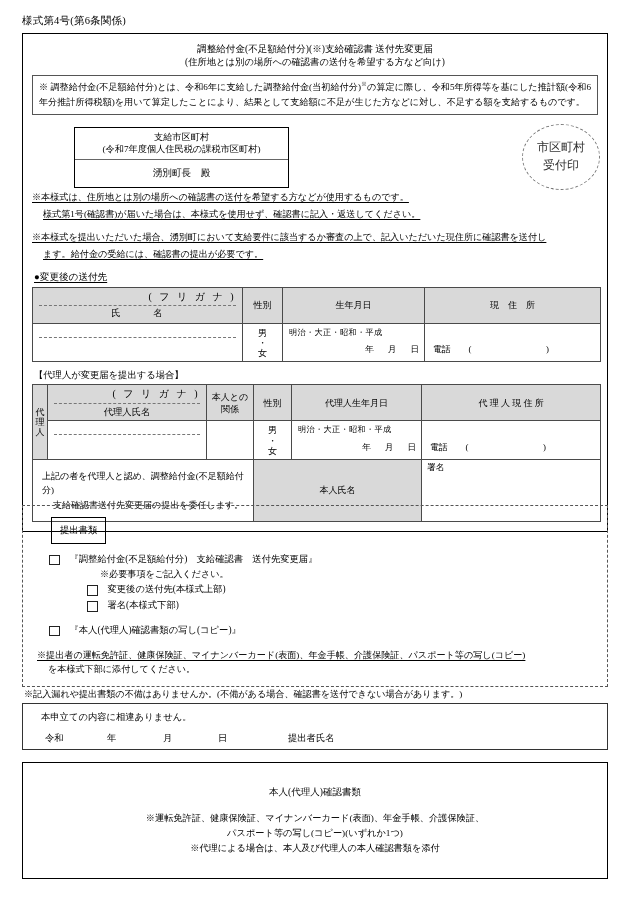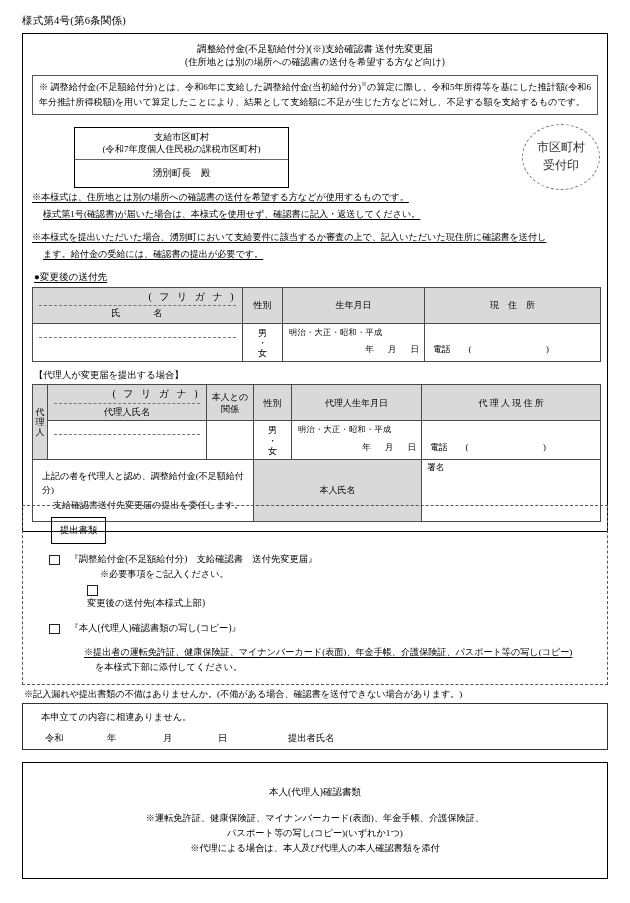--- a/index.html
+++ b/index.html
@@ -279,32 +279,30 @@
     display: inline-block;
     width: 8.5px;
     height: 8.5px;
     border: 1px solid #222;
     margin-right: 10px;
     margin-top: 3px;
     flex: none;
   }
   .chk-sub {
     margin-left: 50px;
-    flex-direction: column;
   }
   .sub-note {
     font-size: 9.1px;
     margin-left: 63px;
     line-height: 1.65;
   }
   .gap8 { height: 9px; }
   .docs-note {
     font-size: 9.1px;
     line-height: 1.62;
-    margin-left: 47px;
   }
   .docs-note .u { text-decoration: underline; text-underline-offset: 1.5px; }
   .docs-note .i { display: block; padding-left: 11px; }
 
   
   .warn {
     position: absolute;
     left: 24px;
     top: 688px;
     font-size: 9.1px;
@@ -510,20 +508,24 @@
     <div class="chk-row">
       <span class="chk"></span>
       <span>『調整給付金(不足額給付分)　支給確認書　送付先変更届』</span>
     </div>
     <div class="sub-note">※必要事項をご記入ください。</div>
 
     <div class="chk-row chk-sub">
       <span class="chk"></span>
       <span>変更後の送付先(本様式上部)</span>
     </div>
+    <div class="chk-row chk-sub">
+      <span class="chk"></span>
+      <span>署名(本様式下部)</span>
+    </div>
 
     <div class="gap8"></div>
 
     <div class="chk-row">
       <span class="chk"></span>
       <span>『本人(代理人)確認書類の写し(コピー)』</span>
     </div>
 
     <div class="gap8"></div>
 

